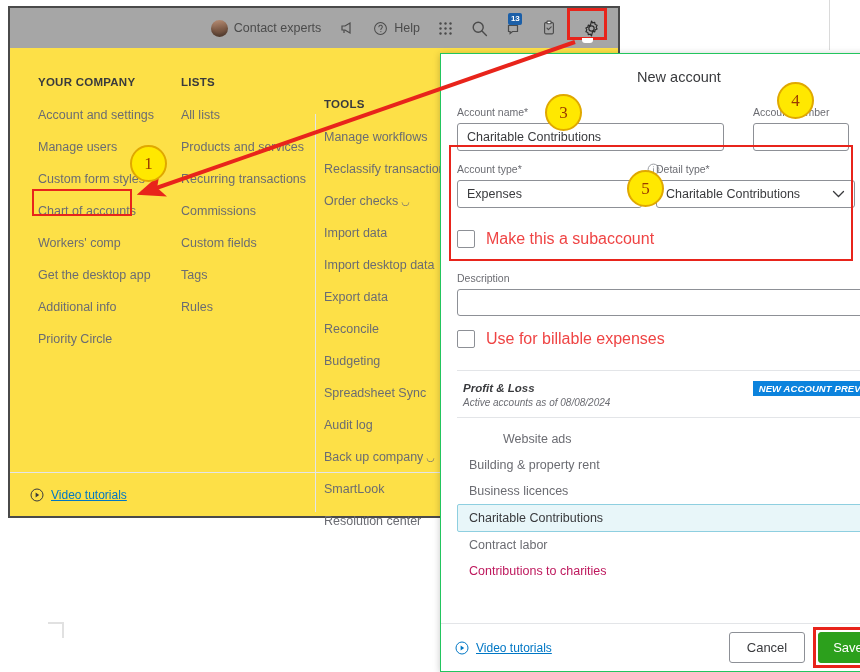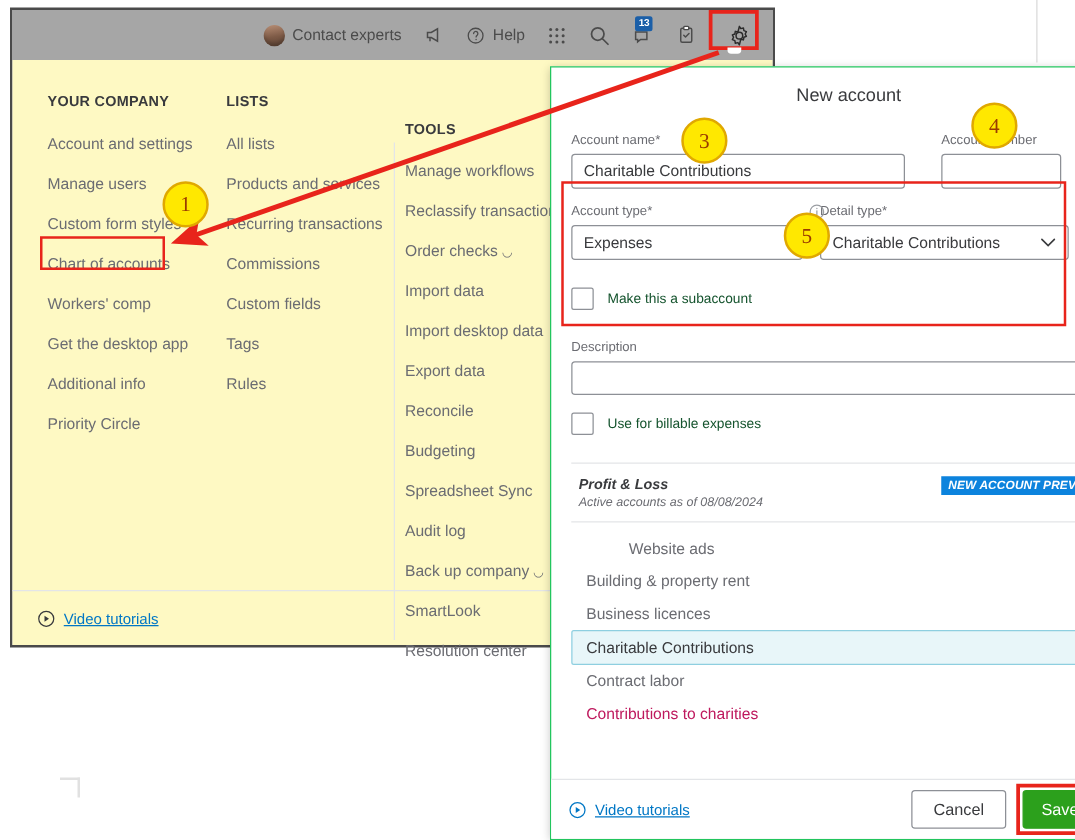--- a/index.html
+++ b/index.html
@@ -25,21 +25,21 @@
   .badge{position:absolute;left:2px;top:-7px;background:#1b5fa8;color:#fff;
          font-size:8px;line-height:10px;padding:1px 3px;border-radius:2px;
          font-weight:bold;letter-spacing:-.3px;}
   .gear-wrap{margin-left:18px;position:relative;padding:3px 7px;}
   .gear-highlight{position:absolute;left:567px;top:8px;width:40px;height:32px;
                   border:3px solid #e8241b;box-sizing:border-box;z-index:6;}
   .tb-notch{position:absolute;left:582px;top:38px;width:11px;height:5px;
             background:#ffffff;border-radius:0 0 3px 3px;z-index:7;}
 
   
-  .menu{position:absolute;left:0;top:40px;right:0;bottom:0;background:#fef9c3;
+  .menu{position:absolute;left:0;top:40px;right:0;bottom:0;background:#fde047;
         padding:28px 0 0 0;box-sizing:border-box;}
   .cols{display:flex;padding-left:28px;}
   .col{width:143px;}
   .col.tools{width:160px;margin-top:22px;}
   .col h4{margin:0 0 20px 0;font-size:11.5px;color:#393a3d;font-weight:bold;
           letter-spacing:.25px;}
   .col a{display:block;font-size:12.5px;color:#6b6c72;margin-bottom:18px;
          text-decoration:none;white-space:nowrap;}
   .col a .ext{font-size:10px;margin-left:3px;color:#6b6c72;}
   .menu-sep{position:absolute;left:305px;top:66px;width:1px;height:398px;background:#e3e5e8;}
@@ -87,21 +87,21 @@
   .sel{position:relative;}
   .sel .chev{position:absolute;right:9px;top:8px;}
   .info-i{position:absolute;left:190px;top:0px;}
 
   .redbox{position:absolute;left:8px;top:46px;width:404px;height:116px;
           border:2.5px solid #e8241b;box-sizing:border-box;z-index:12;pointer-events:none;}
 
   .chk-row{display:flex;align-items:center;gap:11px;margin-top:22px;}
   .chk{width:16px;height:16px;border:1px solid #8d9096;border-radius:2px;background:#fff;
        flex:0 0 auto;}
-  .chk-lbl{font-size:11px;color:#14532d;}
+  .chk-lbl{font-size:16px;color:#ef4444;}
 
   .desc-wrap{margin-top:24px;}
   .desc-inp{height:27px;}
 
   
   .preview{margin-top:22px;border-top:1px solid #e3e5e8;}
   .pv-head{padding:11px 0 9px 6px;position:relative;font-style:italic;}
   .pv-title{font-size:11.5px;color:#393a3d;font-weight:bold;}
   .pv-sub{font-size:10px;color:#6b6c72;margin-top:3px;}
   .pv-tag{position:absolute;right:16px;top:10px;background:#0c83dd;color:#fff;

